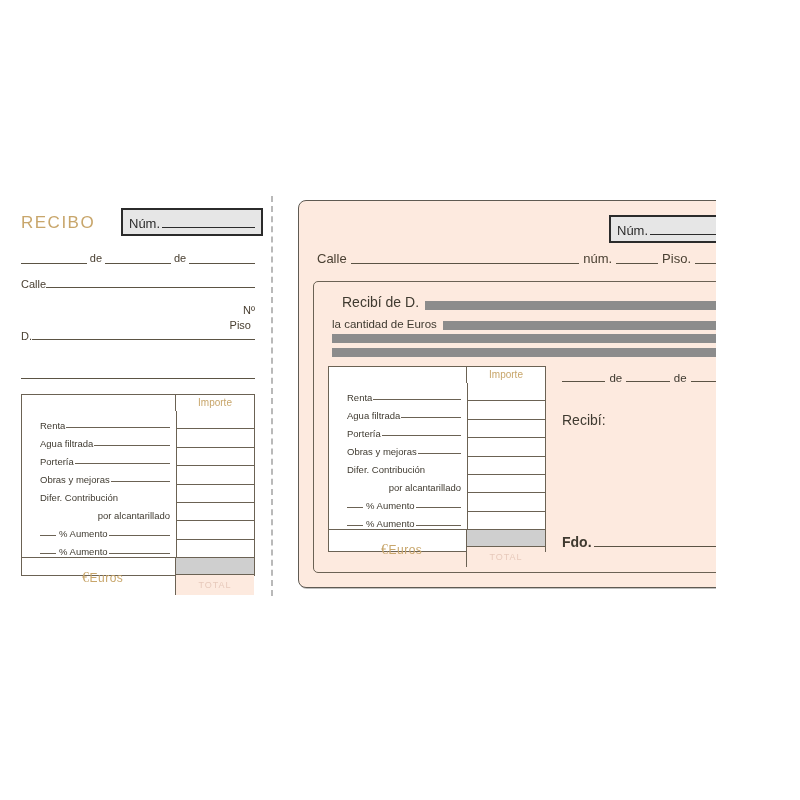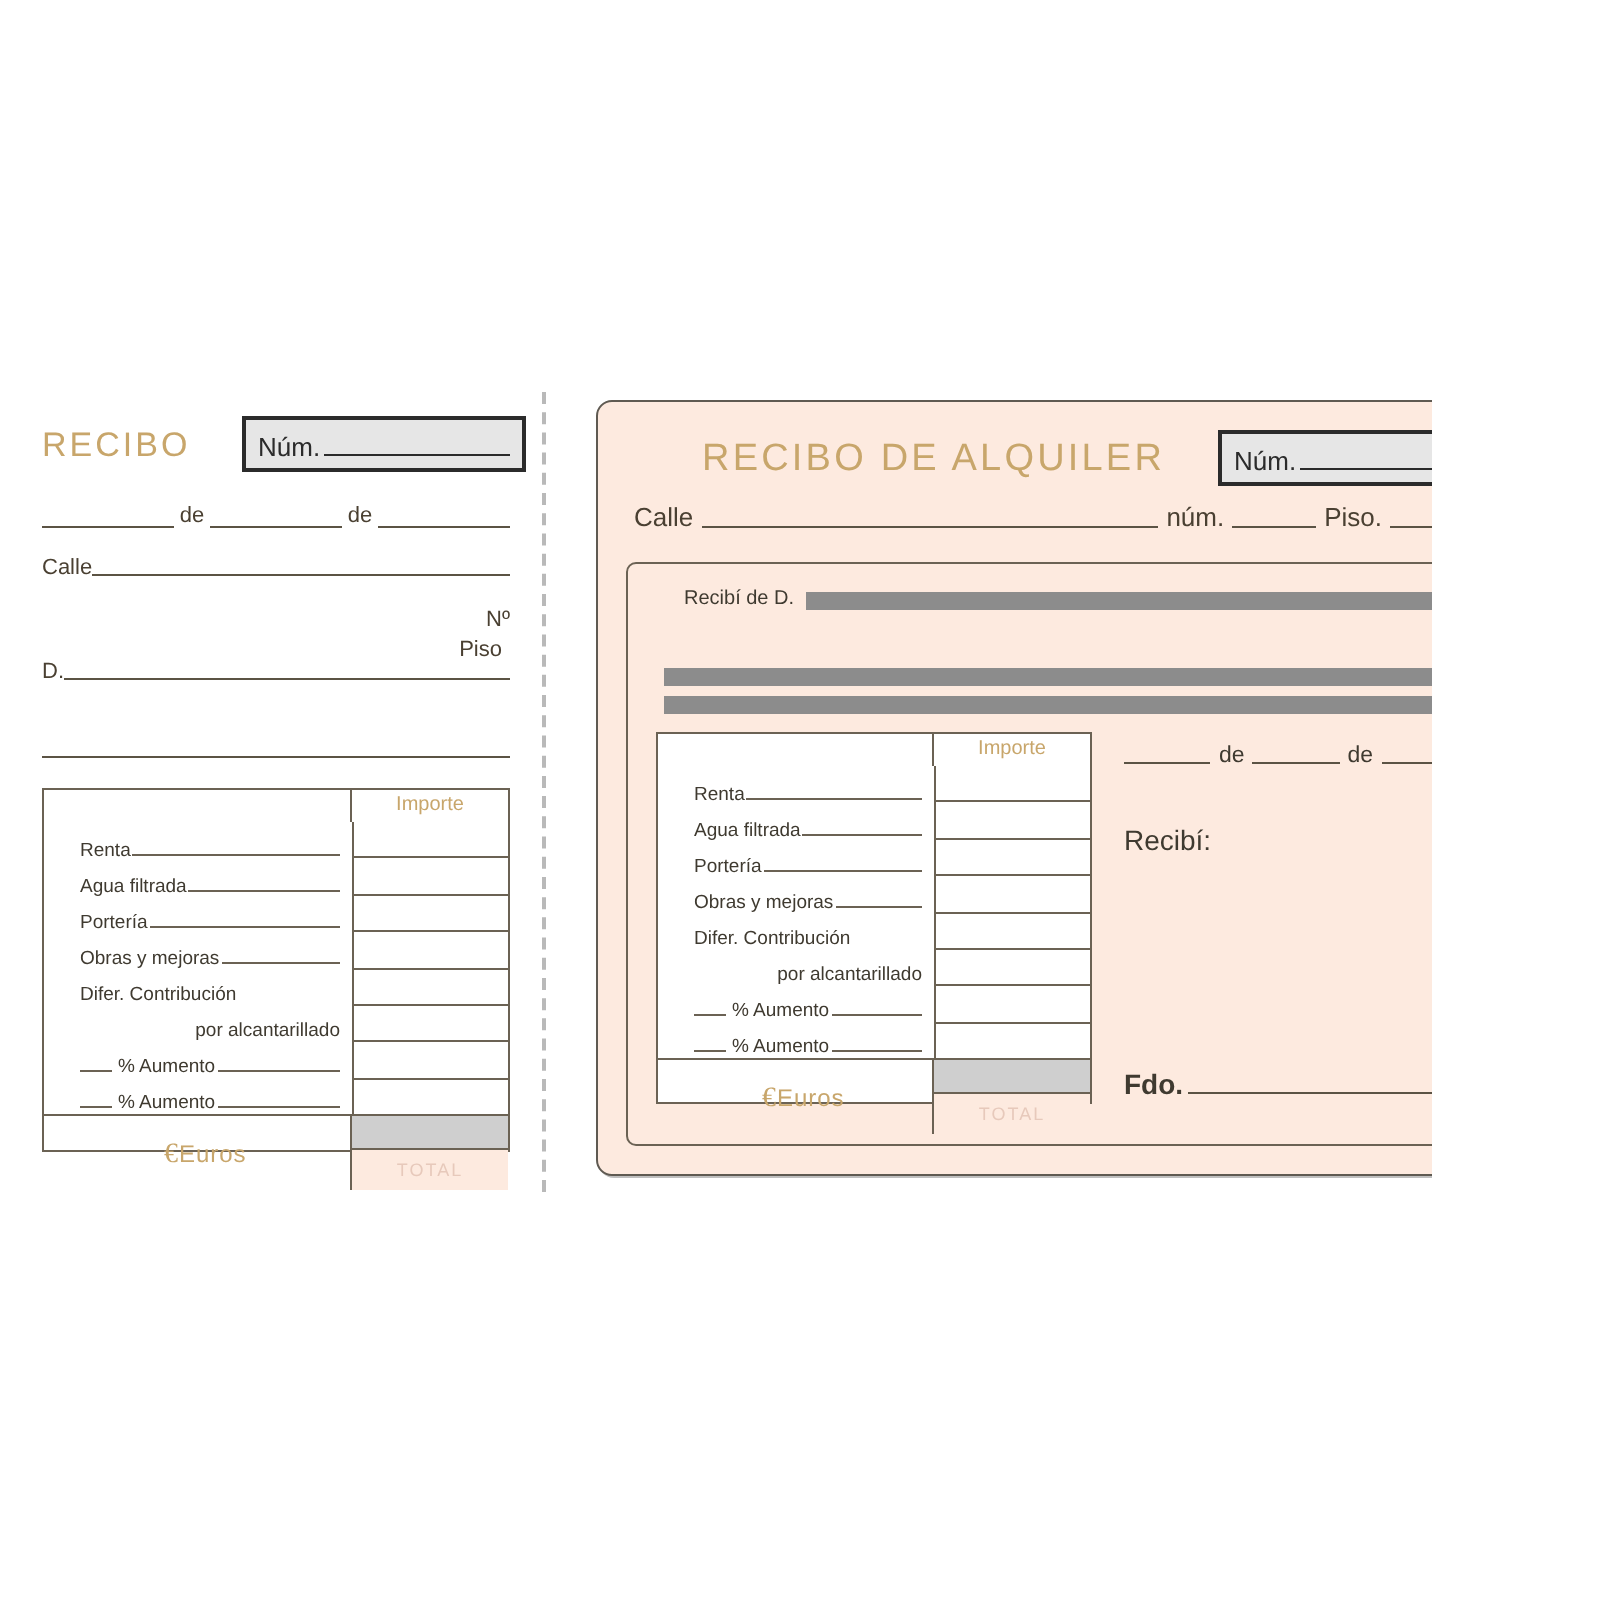--- a/index.html
+++ b/index.html
@@ -275,21 +275,21 @@
     border-radius: 5px;
     box-sizing: border-box;
   }
   #recibi-de {
     position: absolute;
     left: 28px;
     top: 12px;
     right: 14px;
     display: flex;
     align-items: flex-end;
-    font-size: 10px;
+    font-size: 14px;
     color: #3f3a30;
   }
   #recibi-de .fill { flex: 1 1 auto; height: 9px; background: #8c8c8c; margin-left: 6px; }
 
   #cantidad {
     position: absolute;
     left: 18px;
     top: 36px;
     right: 14px;
     display: flex;
@@ -446,21 +446,20 @@
           <div class="tot">TOTAL</div>
         </div>
       </div>
     </div>
   </div>
 
   <div id="perf"></div>
 
   <div id="receipt">
 
-    <div id="receipt-title">RECIBO DE ALQUILER</div>
 
     <div id="receipt-num-box">
       <span class="nlabel">Núm.</span>
       <span class="nline"></span>
     </div>
 
     <div id="receipt-street">
       <span class="lbl">Calle</span>
       <span class="g1"></span>
       <span class="lbl">núm.</span>
@@ -469,20 +468,24 @@
       <span class="g3"></span>
     </div>
 
     <div id="inner-box">
 
       <div id="recibi-de">
         <span>Recibí de D.</span>
         <span class="fill"></span>
       </div>
 
+      <div id="cantidad">
+        <span>la cantidad de Euros</span>
+        <span class="fill"></span>
+      </div>
 
       <div class="greybar" id="gb1"></div>
       <div class="greybar" id="gb2"></div>
 
       <div id="recp-table" class="ctable">
         <div class="ctable-head">
           <div class="left"></div>
           <div class="right">Importe</div>
         </div>
         <div class="ctable-body">

